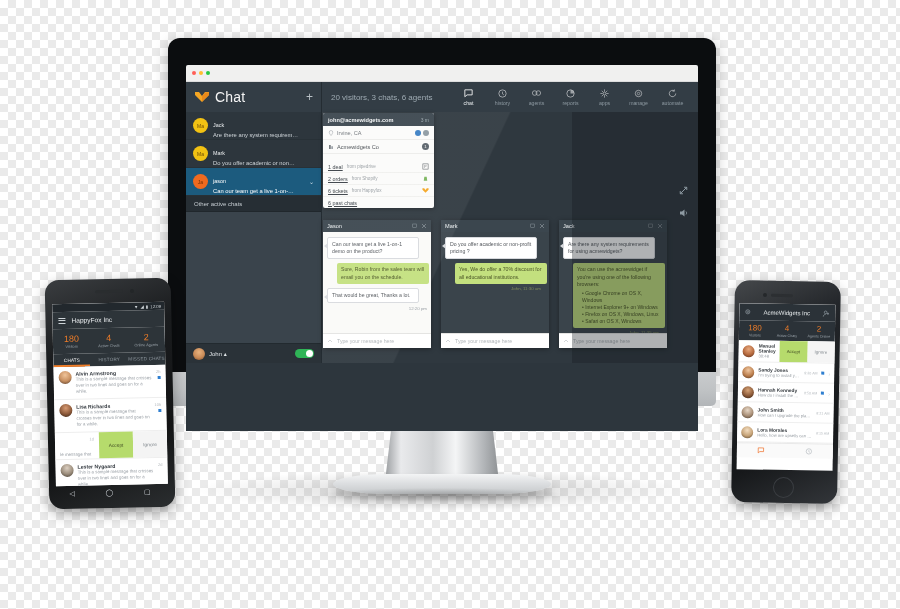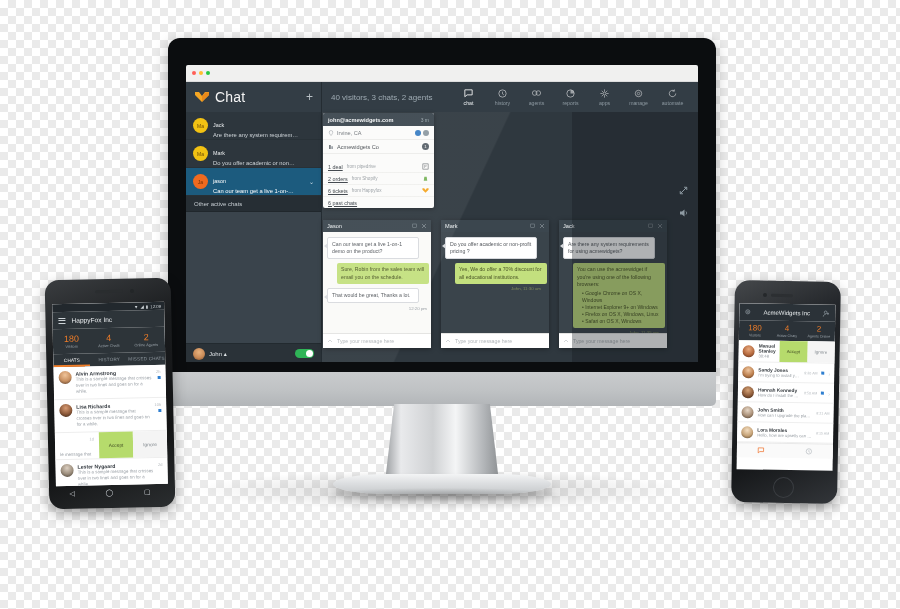--- a/index.html
+++ b/index.html
@@ -37,21 +37,21 @@
     background:linear-gradient(180deg,#f3f4f5 0%,#dcdee0 48%,#c6c9cb 100%);
     border-radius:50%/100%;
     box-shadow:0 7px 11px rgba(0,0,0,.20);
   }
   .mon-base-shadow{
     position:absolute;left:318px;top:488px;width:248px;height:14px;
     background:radial-gradient(ellipse at center,rgba(0,0,0,.20) 0%,rgba(0,0,0,0) 72%);
   }
 
   
-  #app-window{position:absolute;left:186px;top:65px;width:512px;height:297px;
+  #app-window{position:absolute;left:186px;top:65px;width:512px;height:366px;
     background:#2d363d;overflow:hidden;border-radius:2px 2px 0 0;}
   .titlebar{height:16px;background:#f0f0ef;display:flex;align-items:center;padding-left:6px;gap:3px;
     border-bottom:1px solid #dcdcdc;}
   .dot{width:4px;height:4px;border-radius:50%;}
   .dot.r{background:#ff5f57}.dot.y{background:#ffbd2e}.dot.g{background:#28c840}
 
   .app-body{display:flex;height:281px;}
 
   
   .sidebar{width:135px;background:#2d363d;display:flex;flex-direction:column;
@@ -294,21 +294,21 @@
           <span class="pic"></span>
           <span class="nm"><span>John</span> <span>▴</span></span>
           <span class="toggle">
               <i></i>
             </span>
         </div>
       </div>
 
       <div class="main">
         <div class="topbar">
-          <span class="visitors">40 visitors, 3 chats, 2 agents</span>
+          <span class="visitors">20 visitors, 3 chats, 6 agents</span>
           <div class="nav">
 
             <div class="nav-item active">
               <svg class="nav-ico" viewBox="0 0 24 24">
                 <path d="M4 4h16v11H9l-5 4z" fill="none" stroke="#fff" stroke-width="1.8"></path>
               </svg>
               <span class="nav-lbl">chat</span>
             </div>
 
             <div class="nav-item">

